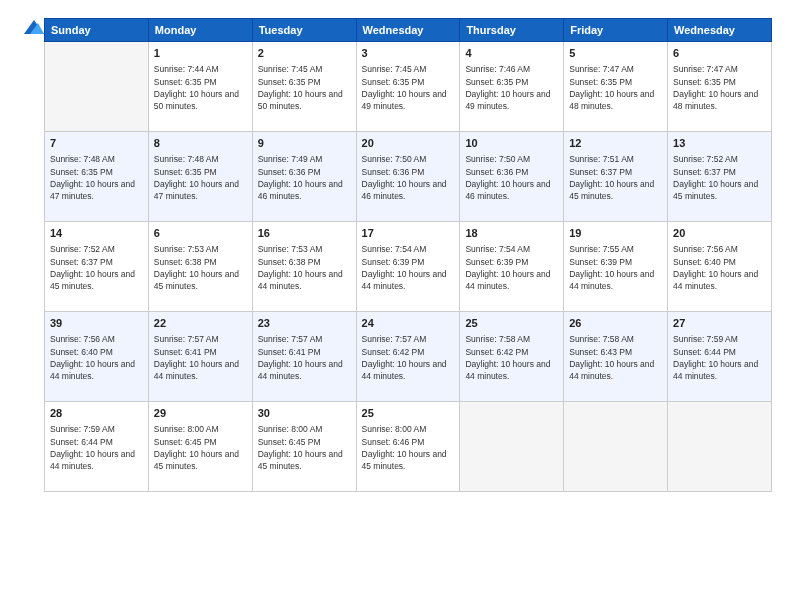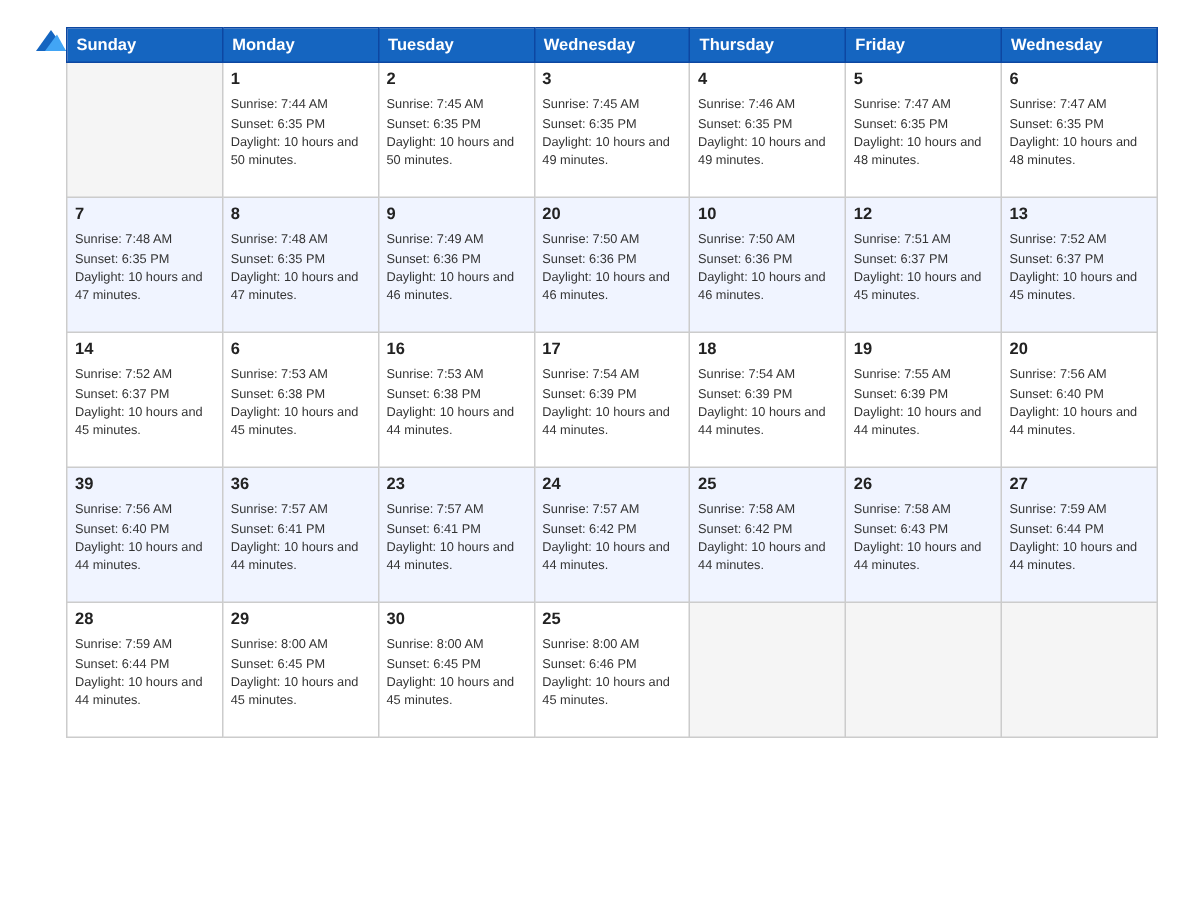--- a/index.html
+++ b/index.html
@@ -235,21 +235,21 @@
             <span class="day-number">20</span>
             <div class="day-info">Sunrise: 7:56 AM<br>Sunset: 6:40 PM<br>Daylight: 10 hours and 44 minutes.</div>
           </td>
         </tr>
         <tr>
           <td>
             <span class="day-number">39</span>
             <div class="day-info">Sunrise: 7:56 AM<br>Sunset: 6:40 PM<br>Daylight: 10 hours and 44 minutes.</div>
           </td>
           <td>
-            <span class="day-number">36</span>
+            <span class="day-number">22</span>
             <div class="day-info">Sunrise: 7:57 AM<br>Sunset: 6:41 PM<br>Daylight: 10 hours and 44 minutes.</div>
           </td>
           <td>
             <span class="day-number">23</span>
             <div class="day-info">Sunrise: 7:57 AM<br>Sunset: 6:41 PM<br>Daylight: 10 hours and 44 minutes.</div>
           </td>
           <td>
             <span class="day-number">24</span>
             <div class="day-info">Sunrise: 7:57 AM<br>Sunset: 6:42 PM<br>Daylight: 10 hours and 44 minutes.</div>
           </td>

